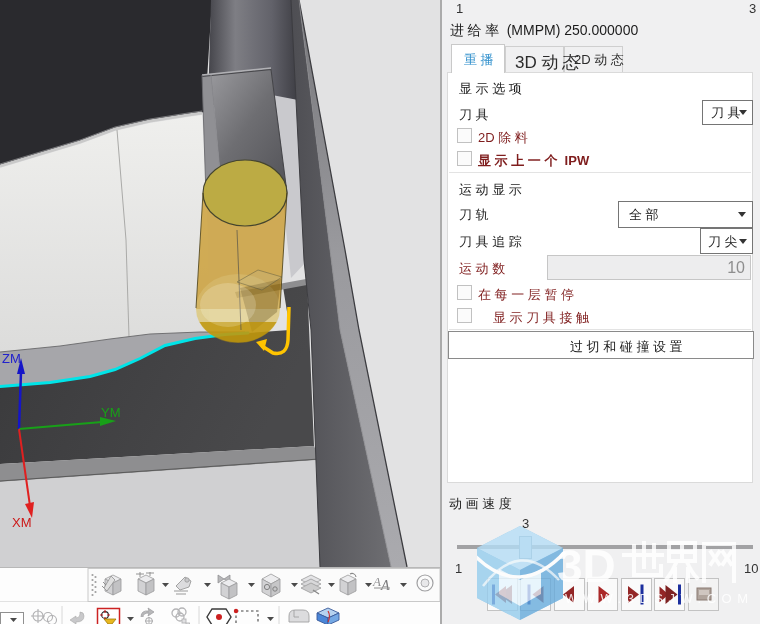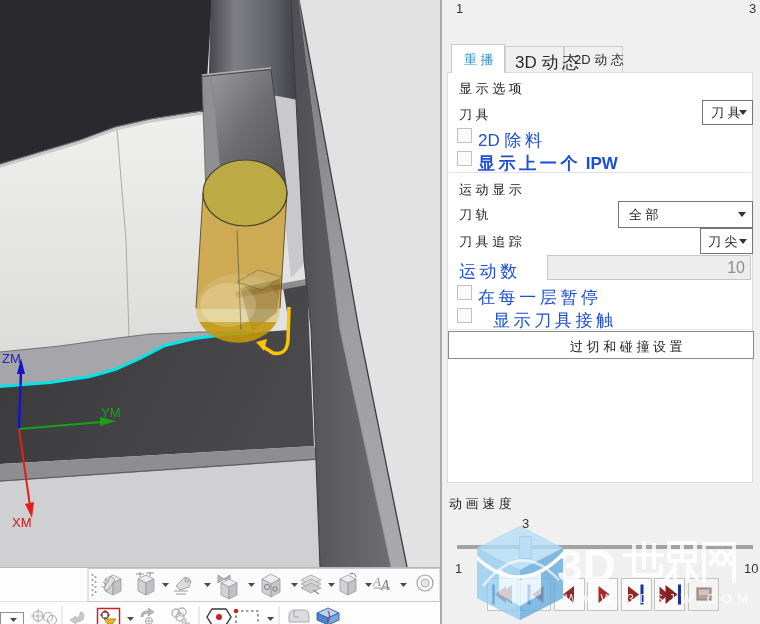--- a/index.html
+++ b/index.html
@@ -1,21 +1,21 @@
 <!DOCTYPE html>
 <html><head>
 <meta charset="utf-8">
 <style>
   html,body{margin:0;padding:0;}
   body{width:760px;height:624px;overflow:hidden;position:relative;
        font-family:"Liberation Sans",sans-serif;background:#f0f0f1;}
   .abs{position:absolute;}
   .cj{letter-spacing:3.6px;}
   .lbl{font-size:13px;color:#222;white-space:nowrap;}
-  .glbl{font-size:17px;color:#1d4ed8;white-space:nowrap;}
+  .glbl{font-size:13px;color:#7f1d1d;white-space:nowrap;}
   .cb{position:absolute;width:13px;height:13px;border:1px solid #c1c1c1;background:#fbfbfb;}
   .combo{position:absolute;background:#fff;border:1px solid #757575;}
   .ct{position:absolute;font-size:13px;color:#222;white-space:nowrap;}
   .dar{position:absolute;width:0;height:0;border-left:4px solid transparent;
        border-right:4px solid transparent;border-top:5px solid #333;}
   .sep{position:absolute;height:1px;background:#e3e3e3;}
   .pbtn{position:absolute;width:31px;height:33px;border:1px solid #c3c3c3;background:#fafafa;box-sizing:border-box;}
 </style>
 </head>
 <body>
@@ -264,20 +264,21 @@
         <polygon points="11,10 22,5 22,12 11,17" fill="#74a8e4" stroke="#3a5a9a" stroke-width="0.9"></polygon>
         <path d="M11,3 Q14,8 11,14" stroke="#cc3030" stroke-width="1.2" fill="none"></path>
       </g>
 </svg>
 </div>
 
 <div class="abs" style="left:440px;top:0;width:2px;height:624px;background:#ababab;"></div>
 <div class="abs" id="panel" style="left:442px;top:0;width:318px;height:624px;background:#f0f0f1;">
   <div class="abs" style="left:14px;top:1px;font-size:13px;color:#333;">1</div>
   <div class="abs" style="left:307px;top:1px;font-size:13px;color:#333;">3</div>
+  <div class="abs" style="left:8px;top:22px;font-size:14px;color:#1c1c1c;white-space:nowrap;"><span class="cj">进给率</span> (MMPM) 250.000000</div>
 
   <div class="abs" style="left:63px;top:46px;width:59px;height:26px;background:#f0f0f1;border:1px solid #cfcfcf;border-bottom:none;box-sizing:border-box;"></div>
   <div class="abs" style="left:122px;top:46px;width:59px;height:26px;background:#f0f0f1;border:1px solid #cfcfcf;border-bottom:none;box-sizing:border-box;"></div>
   <div class="abs" style="left:73px;top:51px;font-size:17px;color:#2b2b2b;">3D <span class="cj">动态</span></div>
   <div class="abs" style="left:132px;top:51px;font-size:13px;color:#2b2b2b;">2D <span class="cj">动态</span></div>
 
   <div class="abs" style="left:5px;top:72px;width:306px;height:411px;background:#fff;border:1px solid #dadada;box-sizing:border-box;"></div>
 
   <div class="abs" style="left:9px;top:44px;width:54px;height:29px;background:#fff;border:1px solid #c9c9c9;border-bottom:none;box-sizing:border-box;"></div>
   <div class="abs" style="left:22px;top:51px;font-size:13px;color:#2f8fcc;text-align:center;"><span class="cj">重播</span></div>

